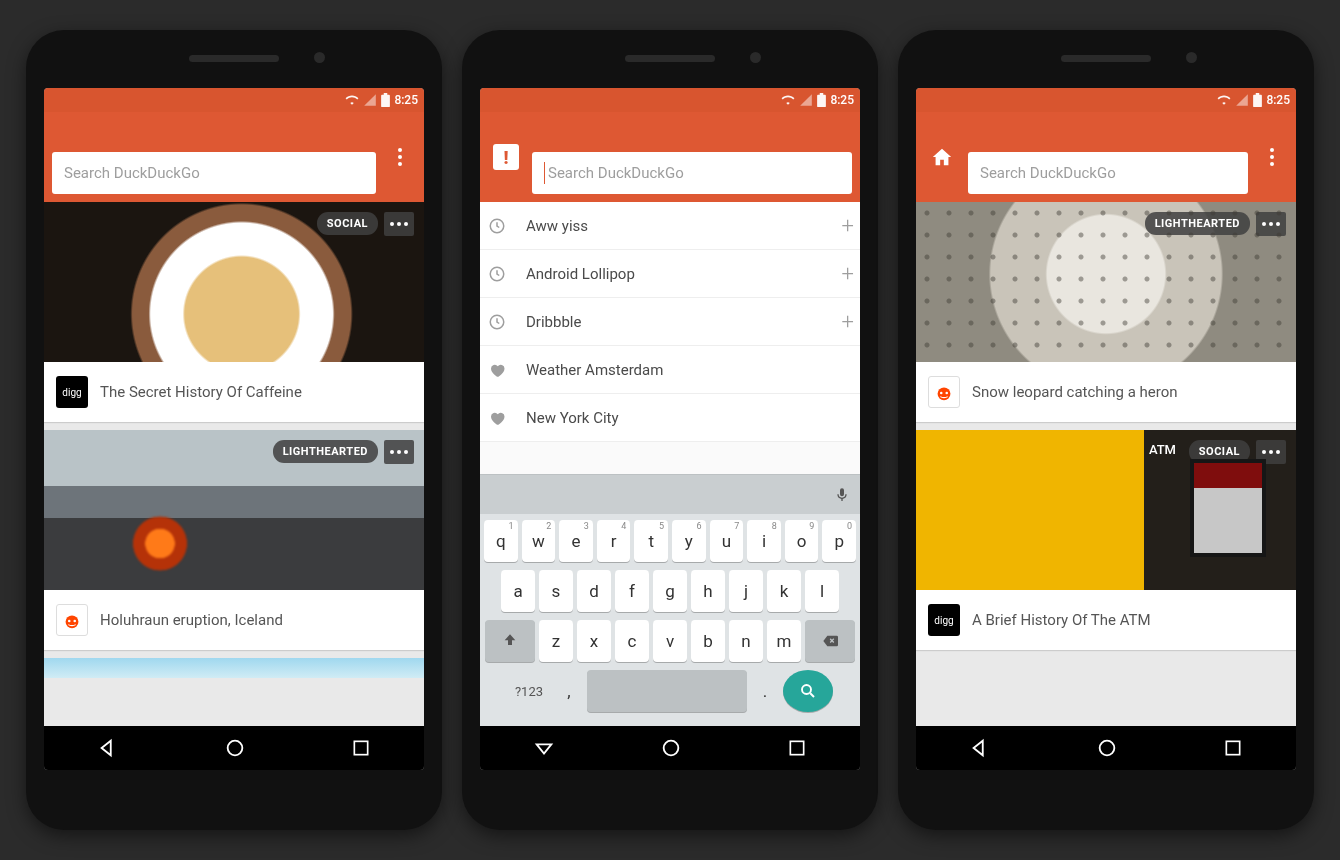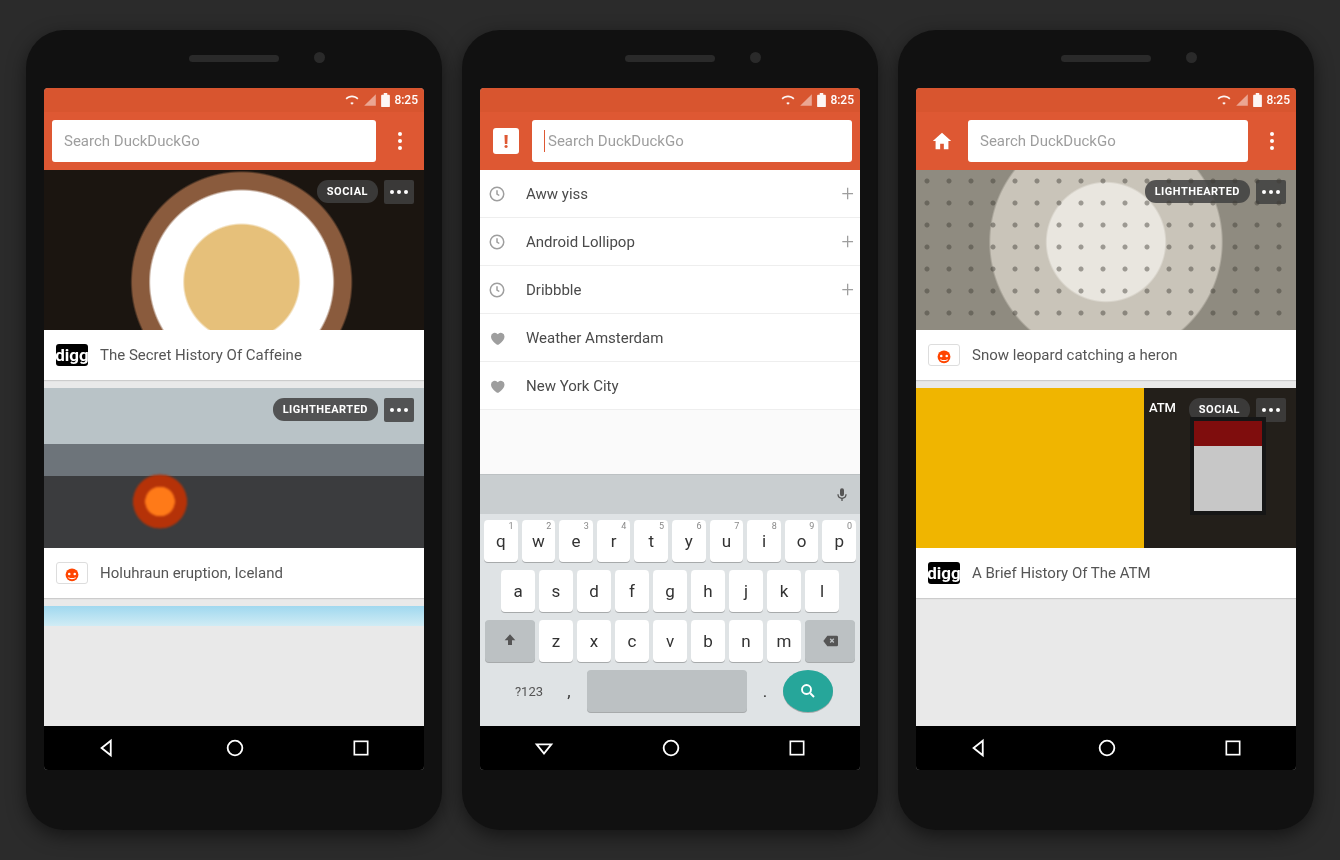--- a/index.html
+++ b/index.html
@@ -57,40 +57,40 @@
 
   
   .appbar {
     background: #de5833;
     padding: 8px;
     display:flex;align-items:center;gap:8px;
   }
   .search {
     flex:1;background:#fff;height:42px;border-radius:3px;
     display:flex;align-items:center;padding:0 12px;
-    color:#9e9e9e;font-size:15px;
+    color:#9e9e9e;font-size:15px;margin-top:32px;
   }
   .appbar .iconbtn{width:32px;height:42px;display:flex;align-items:center;justify-content:center;color:#fff}
 
   
   .tabs{background:#de5833;display:flex;height:40px}
   .tab{flex:1;display:flex;align-items:center;justify-content:center;color:#fff;font-size:12px;font-weight:600;letter-spacing:.5px;opacity:.75}
   .tab.active{opacity:1;border-bottom:3px solid #fff}
 
   
   .content{flex:1;overflow:hidden;background:#e9e9e9;display:flex;flex-direction:column}
 
   
   .card{background:#fff;margin:0 0 8px 0;display:flex;flex-direction:column;box-shadow:0 1px 1px rgba(0,0,0,.12)}
   .card-img{height:160px;position:relative;display:flex;align-items:center;justify-content:center;overflow:hidden}
   .badge{position:absolute;top:10px;right:46px;background:rgba(64,64,64,.85);color:#fff;font-size:11px;font-weight:700;letter-spacing:.5px;padding:5px 10px;border-radius:11px}
   .dots{position:absolute;top:10px;right:10px;background:rgba(64,64,64,.85);width:30px;height:24px;border-radius:2px;display:flex;align-items:center;justify-content:center;gap:3px}
   .dots span{width:4px;height:4px;border-radius:50%;background:#fff}
   .card-title{display:flex;align-items:center;padding:14px 12px;gap:12px}
-  .sourcelogo{width:32px;height:22px;border-radius:3px;display:flex;align-items:center;justify-content:center;font-size:17px;font-weight:700;color:#fff;background:#000;flex-shrink:0}
+  .sourcelogo{width:32px;height:32px;border-radius:3px;display:flex;align-items:center;justify-content:center;font-size:10px;font-weight:400;color:#fff;background:#000;flex-shrink:0}
   .sourcelogo.reddit{background:#fff;border:1px solid #ddd}
   .card-title .text{color:#555;font-size:15px}
 
   
   .row{display:flex;align-items:center;height:48px;background:#fff;border-bottom:1px solid #eee;padding:0 6px;gap:18px}
   .row .ricon{width:22px;display:flex;justify-content:center;color:#9e9e9e}
   .row .rtext{flex:1;color:#4a4a4a;font-size:15px}
   .row .add{color:#9e9e9e;font-size:22px;font-weight:300}
 
   

